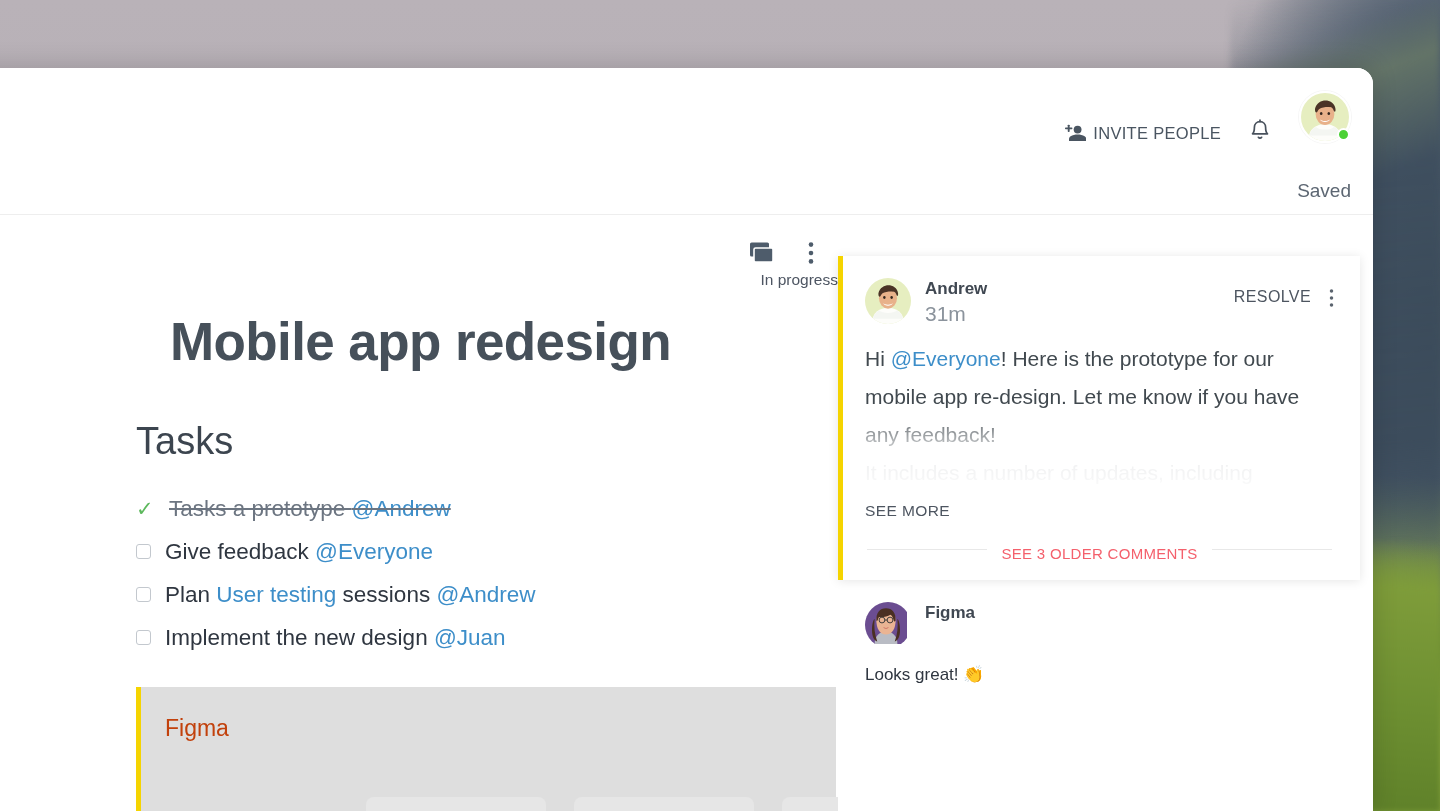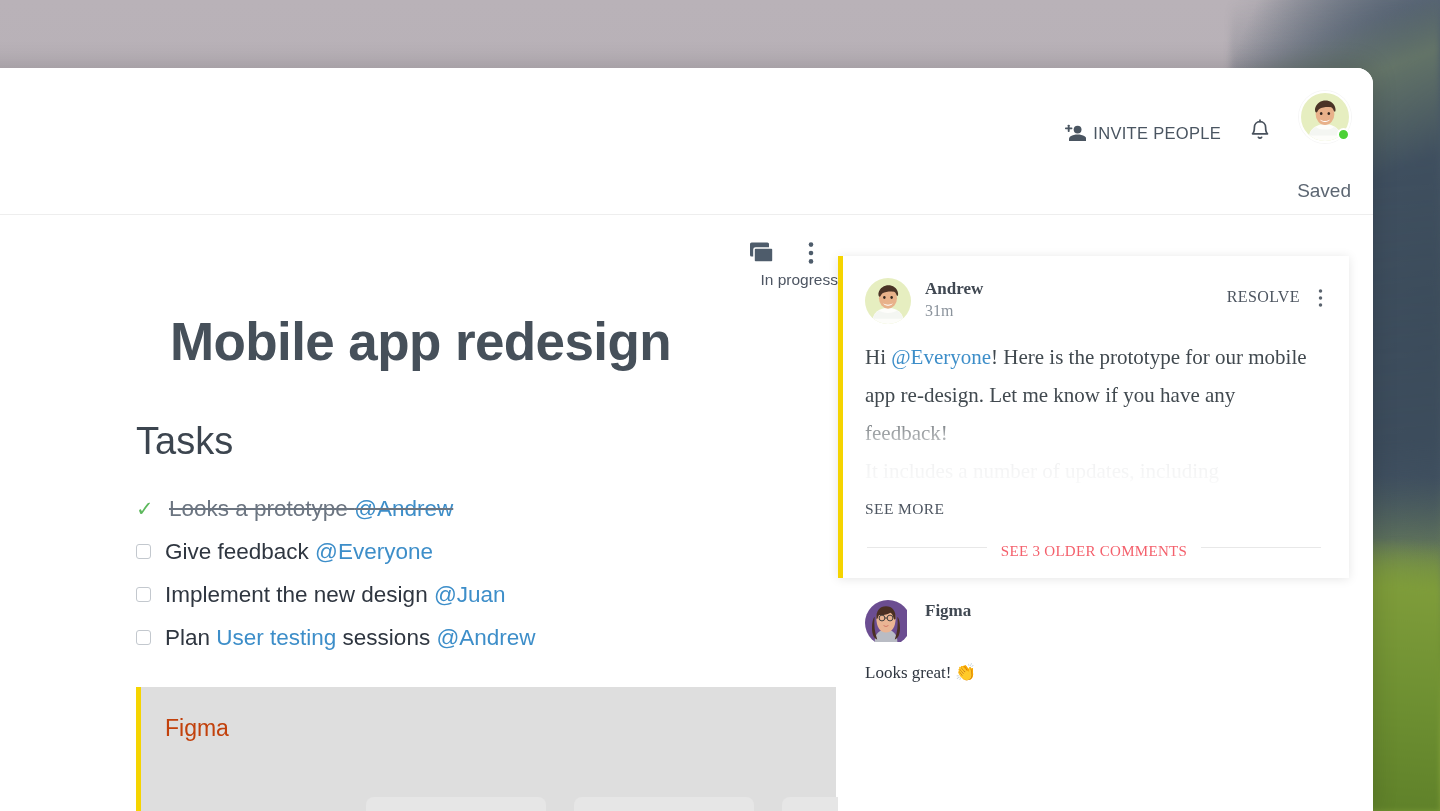--- a/index.html
+++ b/index.html
@@ -208,22 +208,21 @@
     background: #e6e6e6;
     border-radius: 8px;
   }
 
   
   #comments-pane {
     position: relative;
     width: 535px;
     flex: none;
     padding-top: 41px;
-    padding-right: 24px;
-    font-family: Liberation Serif, serif;
+    padding-right: 13px;
   }
   .comment-card {
     position: relative;
     background: #fff;
     border-left: 5px solid #f5d400;
     box-shadow: 0 1px 10px rgba(0,0,0,.1);
     padding: 22px 26px 18px 22px;
   }
   .comment-head {
     display: flex;
@@ -231,21 +230,21 @@
     gap: 14px;
   }
   .c-avatar {
     width: 46px; height: 46px;
     border-radius: 50%;
     overflow: hidden;
     flex: none;
   }
   .c-meta { flex: 1; padding-top: 1px; }
   .c-name { font-size: 17px; font-weight: bold; color: #404852; }
-  .c-time { font-size: 16px; color: #8b939c; margin-top: 3px; }
+  .c-time { font-size: 21px; color: #8b939c; margin-top: 3px; }
   .c-actions {
     display: flex;
     align-items: flex-start;
     gap: 18px;
     padding-top: 10px;
   }
   .resolve-btn {
     font-size: 16px;
     color: #4d5560;
     letter-spacing: .4px;
@@ -387,33 +386,33 @@
         </span>
       </div>
 
       <div class="status-text">In progress</div>
       <h1 class="doc-title">Mobile app redesign</h1>
       <h2 class="section-heading">Tasks</h2>
 
       <ul class="task-list" id="task-list">
           <li class="task-item done">
             <span class="task-check">✓</span>
-            <span class="task-text"><span>Looks a prototype </span><span class="mention">@Andrew</span></span>
+            <span class="task-text"><span>Tasks a prototype </span><span class="mention">@Andrew</span></span>
           </li>
           <li class="task-item">
             <span class="task-box"></span>
             <span class="task-text"><span>Give feedback </span><span class="mention">@Everyone</span></span>
           </li>
           <li class="task-item">
             <span class="task-box"></span>
-            <span class="task-text"><span>Implement the new design </span><span class="mention">@Juan</span></span>
+            <span class="task-text"><span>Plan </span><span class="task-link">User testing</span><span> sessions </span><span class="mention">@Andrew</span></span>
           </li>
           <li class="task-item">
             <span class="task-box"></span>
-            <span class="task-text"><span>Plan </span><span class="task-link">User testing</span><span> sessions </span><span class="mention">@Andrew</span></span>
+            <span class="task-text"><span>Implement the new design </span><span class="mention">@Juan</span></span>
           </li>
         </ul>
 
       <div id="figma-embed">
         <span class="figma-label">Figma</span>
         <div class="figma-ph" style="left:225px; width:180px;"></div>
         <div class="figma-ph" style="left:433px; width:180px;"></div>
         <div class="figma-ph" style="left:641px; width:180px;"></div>
       </div>
     </div>

